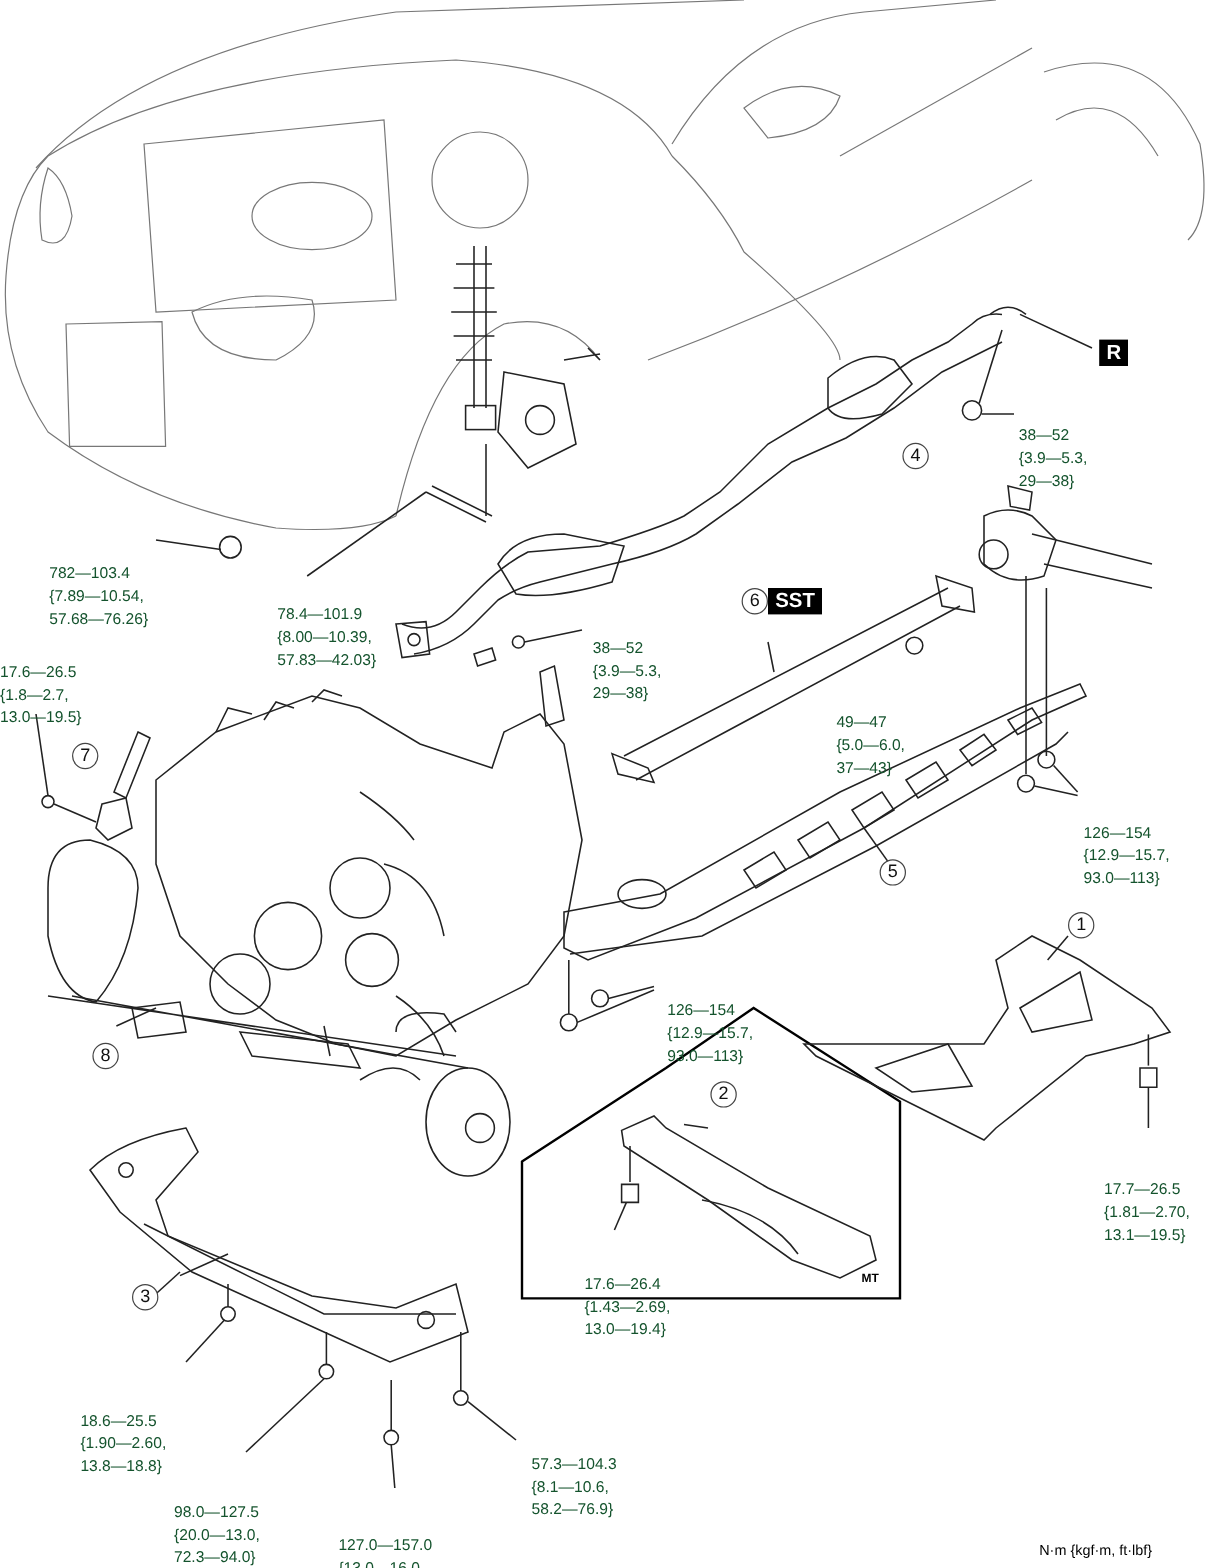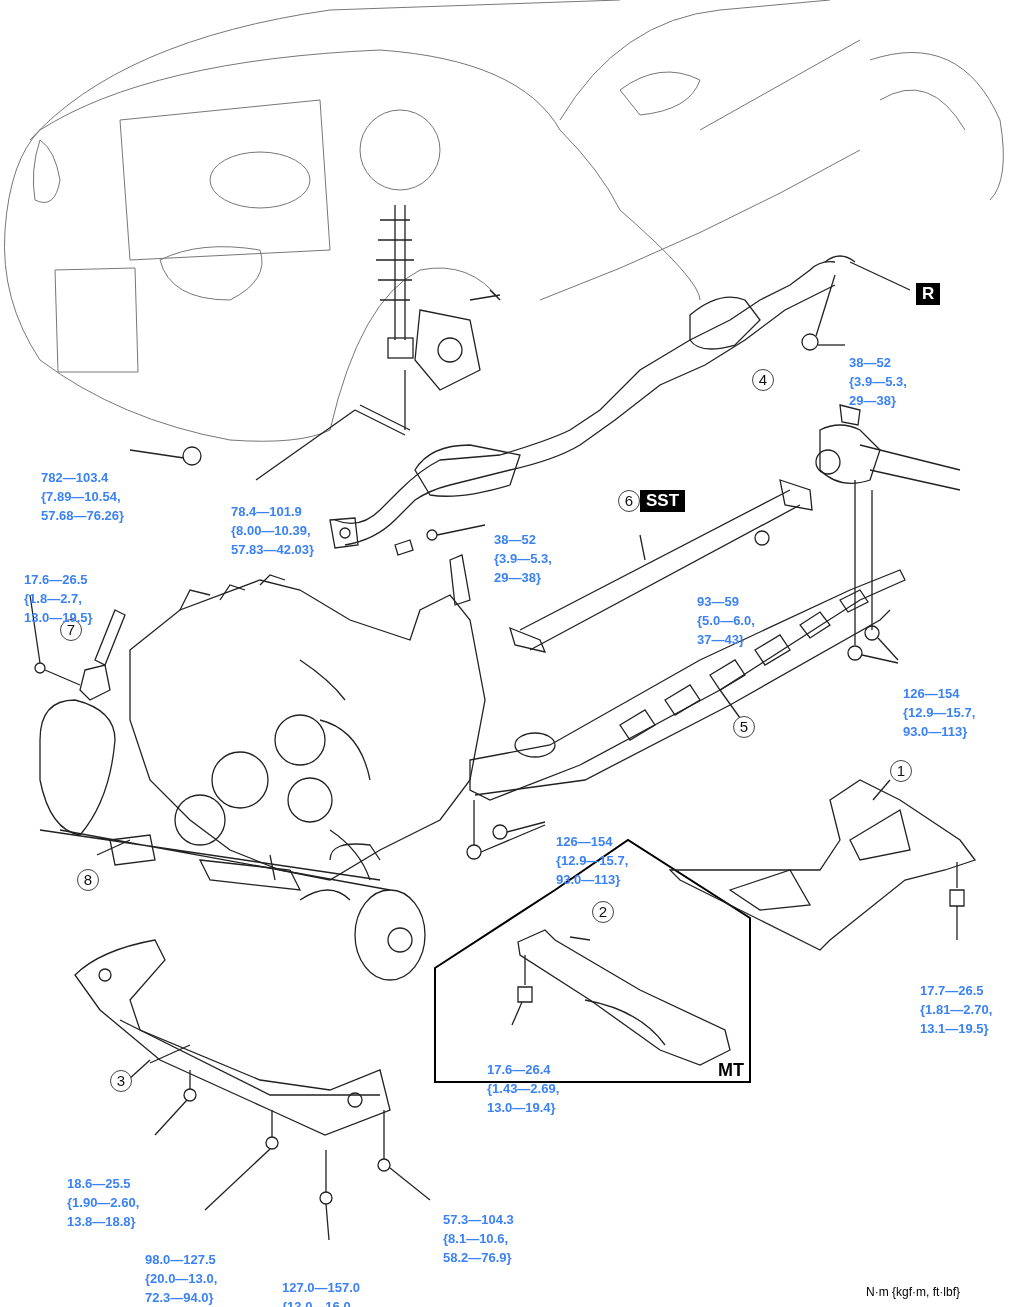--- a/index.html
+++ b/index.html
@@ -1,25 +1,25 @@
 <!DOCTYPE html>
 <html><head>
 <meta charset="utf-8">
 <style>
   html, body { margin:0; padding:0; background:#ffffff; }
   body { width:1015px; height:1307px; position:relative; overflow:hidden;
          font-family:"Liberation Sans", sans-serif; color:#000; }
   svg.art { position:absolute; left:0; top:0; width:1015px; height:1307px; }
-  .torque { position:absolute; font-weight:bold; font-size:13px; line-height:19px; white-space:pre; color:#3b82f6; }
+  .torque { position:absolute; font-weight:normal; font-size:13px; line-height:19px; white-space:pre; color:#14532d; }
   .torque div { white-space:nowrap; }
   .callout { position:absolute; width:20px; height:20px; border:1px solid #444; border-radius:50%;
              font-size:15px; line-height:20px; text-align:center; background:#fff; color:#111; }
   .tag { position:absolute; background:#000; color:#fff; font-weight:bold; font-size:17px;
          line-height:22px; padding:0 6px; }
-  .mt { position:absolute; font-weight:bold; font-size:18px; }
+  .mt { position:absolute; font-weight:bold; font-size:10px; }
   .units { position:absolute; font-weight:normal; font-size:12px; }
 </style>
 </head>
 <body>
 
 <svg class="art" viewBox="0 0 1015 1307" fill="none" stroke="#222" stroke-width="1.3">
 
   <g stroke="#777" stroke-width="1">
     <path d="M30 140 Q120 40 330 10 L620 0"></path>
     <path d="M5 230 Q10 160 40 130 Q150 60 380 50 Q520 60 560 130"></path>
@@ -202,31 +202,31 @@
 <div class="tag" style="left:916px;top:283px;">R</div>
 <div class="tag" style="left:640px;top:490px;">SST</div>
 <div class="mt" style="left:718px;top:1060px;">MT</div>
 
 <div class="torque" style="left:41px;top:430px;">
   <div>782—103.4</div><div>{7.89—10.54,</div><div>57.68—76.26}</div>
 </div>
 <div class="torque" style="left:231px;top:464px;">
   <div>78.4—101.9</div><div>{8.00—10.39,</div><div>57.83—42.03}</div>
 </div>
-<div class="torque" style="left:0px;top:532px;padding-left:24px;">
+<div class="torque" style="left:0px;top:512px;">
   <div>17.6—26.5</div><div>{1.8—2.7,</div><div>13.0—19.5}</div>
 </div>
 <div class="torque" style="left:849px;top:315px;">
   <div>38—52</div><div>{3.9—5.3,</div><div>29—38}</div>
 </div>
 <div class="torque" style="left:494px;top:492px;">
   <div>38—52</div><div>{3.9—5.3,</div><div>29—38}</div>
 </div>
 <div class="torque" style="left:697px;top:554px;">
-  <div>93—59</div><div>{5.0—6.0,</div><div>37—43}</div>
+  <div>49—47</div><div>{5.0—6.0,</div><div>37—43}</div>
 </div>
 <div class="torque" style="left:903px;top:646px;">
   <div>126—154</div><div>{12.9—15.7,</div><div>93.0—113}</div>
 </div>
 <div class="torque" style="left:556px;top:794px;">
   <div>126—154</div><div>{12.9—15.7,</div><div>93.0—113}</div>
 </div>
 <div class="torque" style="left:487px;top:1022px;">
   <div>17.6—26.4</div><div>{1.43—2.69,</div><div>13.0—19.4}</div>
 </div>

